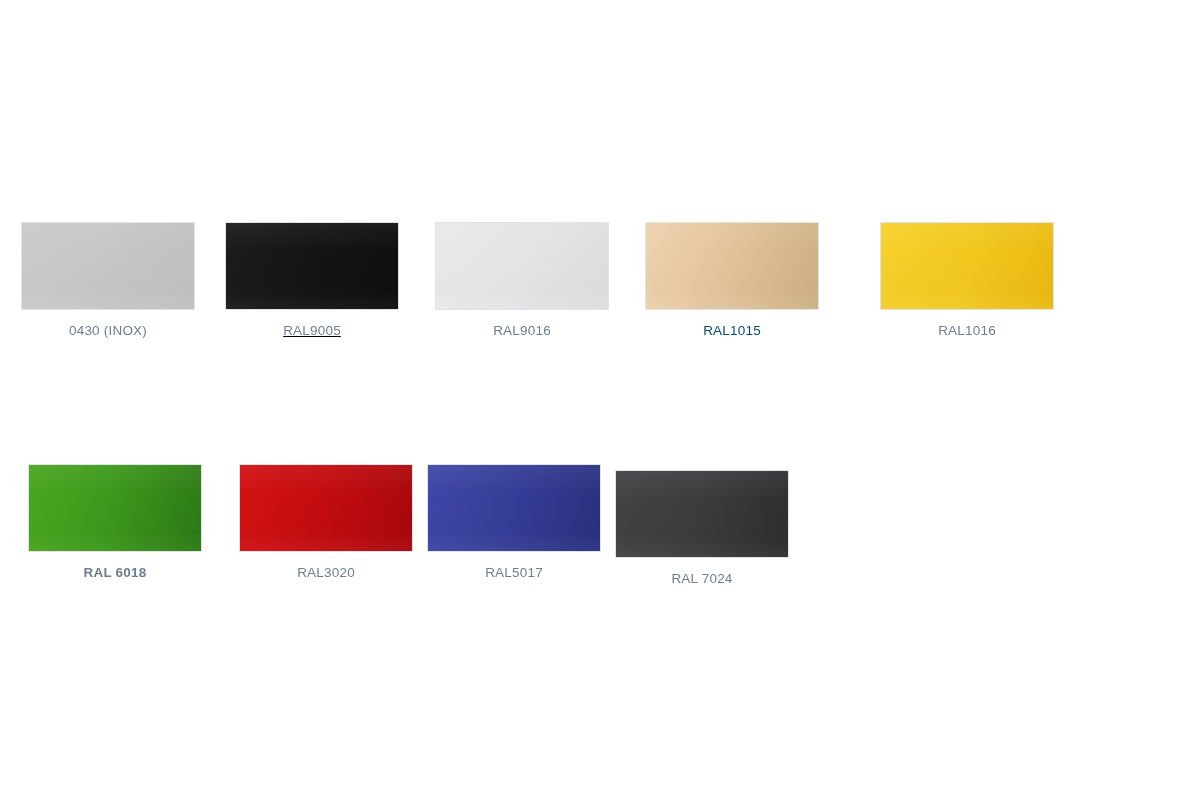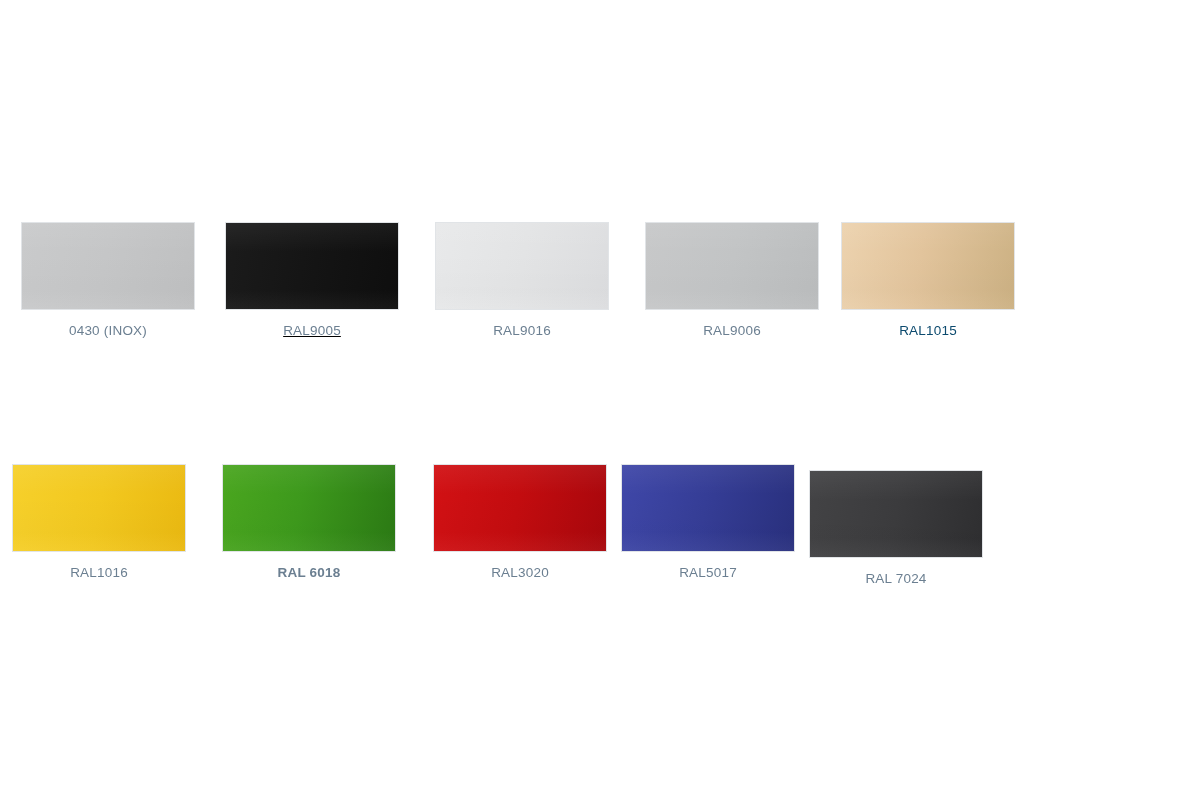--- a/index.html
+++ b/index.html
@@ -84,28 +84,24 @@
       </div>
       <div class="swatch-cell" style="width: 174px; text-decoration: underline;">
         <div class="swatch-chip" style="background: linear-gradient(100deg, rgb(27, 27, 27) 0%, rgb(20, 20, 20) 52%, rgb(14, 14, 14) 100%); border-color: rgb(225, 228, 231); width: 174px; height: 88px;"></div>
         <div class="swatch-label" style="color: rgb(107, 127, 145);">RAL9005</div>
       </div>
       <div class="swatch-cell" style="width: 202px;">
         <div class="swatch-chip" style="background: linear-gradient(100deg, rgb(232, 233, 234) 0%, rgb(227, 228, 229) 50%, rgb(220, 221, 223) 100%); border-color: rgb(225, 228, 231); width: 174px; height: 88px;"></div>
         <div class="swatch-label" style="color: rgb(107, 127, 145);">RAL9016</div>
       </div>
       <div class="swatch-cell" style="width: 174px;">
-        <div class="swatch-chip" style="background: linear-gradient(100deg, rgb(199, 200, 201) 0%, rgb(194, 196, 197) 50%, rgb(187, 189, 190) 100%); border-color: rgb(225, 228, 231); width: 174px; height: 88px;"></div>
-        <div class="swatch-label" style="color: rgb(107, 127, 145);">RAL9006</div>
-      </div>
-      <div class="swatch-cell" style="width: 174px;">
         <div class="swatch-chip" style="background: linear-gradient(100deg, rgb(236, 210, 174) 0%, rgb(226, 196, 156) 45%, rgb(204, 177, 131) 100%); border-color: rgb(225, 228, 231); width: 174px; height: 88px;"></div>
         <div class="swatch-label" style="color: #0c4a6e;">RAL1015</div>
       </div>
-      <div class="swatch-cell" style="width: 172px;">
+      <div class="swatch-cell" style="width: 172px; margin-left: 40px;">
         <div class="swatch-chip" style="background: linear-gradient(100deg, rgb(246, 208, 43) 0%, rgb(242, 200, 31) 50%, rgb(234, 185, 17) 100%); border-color: rgb(225, 228, 231); width: 174px; height: 88px;"></div>
         <div class="swatch-label" style="color: rgb(107, 127, 145);">RAL1016</div>
       </div>
       <div class="swatch-cell" style="width: 204px; font-weight: bold;">
         <div class="swatch-chip" style="background: linear-gradient(100deg, rgb(74, 166, 31) 0%, rgb(61, 153, 28) 45%, rgb(43, 122, 20) 100%); border-color: rgb(225, 228, 231); width: 174px; height: 88px;"></div>
         <div class="swatch-label" style="color: rgb(107, 127, 145);">RAL 6018</div>
       </div>
       <div class="swatch-cell" style="width: 174px;">
         <div class="swatch-chip" style="background: linear-gradient(100deg, rgb(210, 17, 20) 0%, rgb(195, 12, 15) 48%, rgb(168, 7, 12) 100%); border-color: rgb(225, 228, 231); width: 174px; height: 88px;"></div>
         <div class="swatch-label" style="color: rgb(107, 127, 145); text-align: right;">RAL3020</div>

